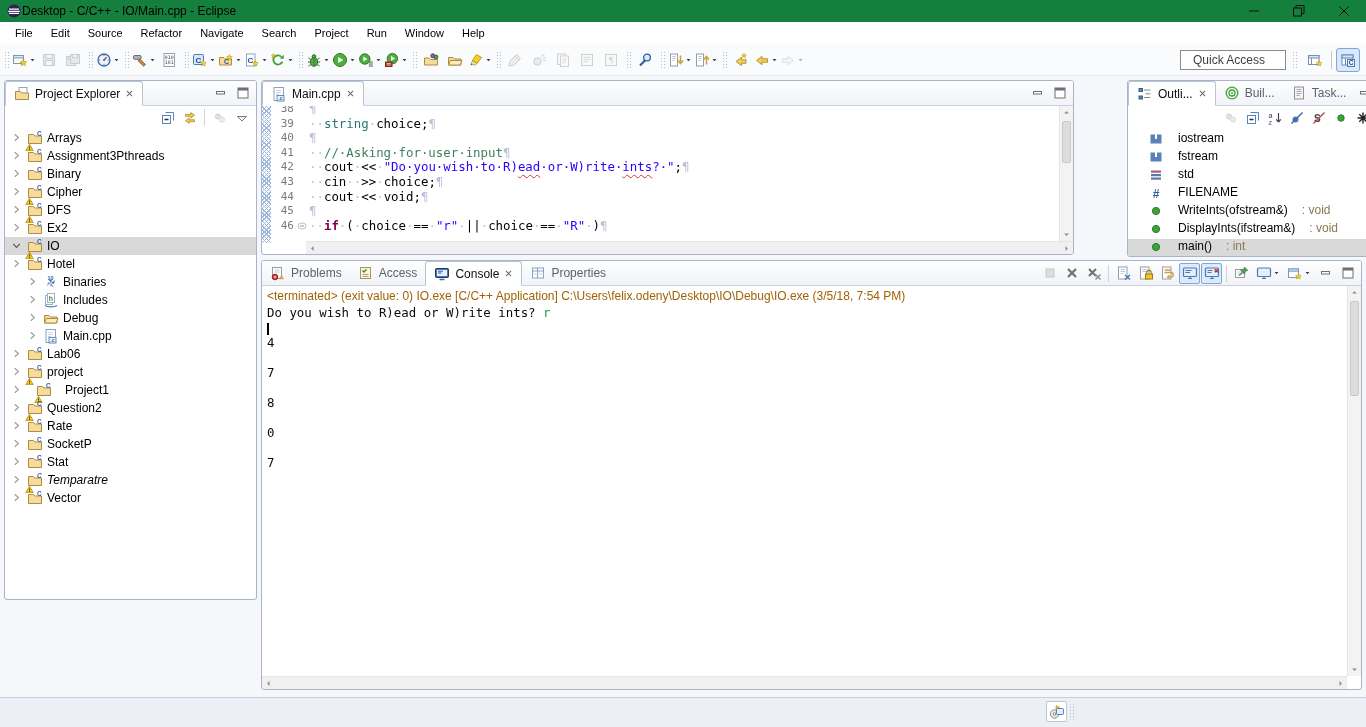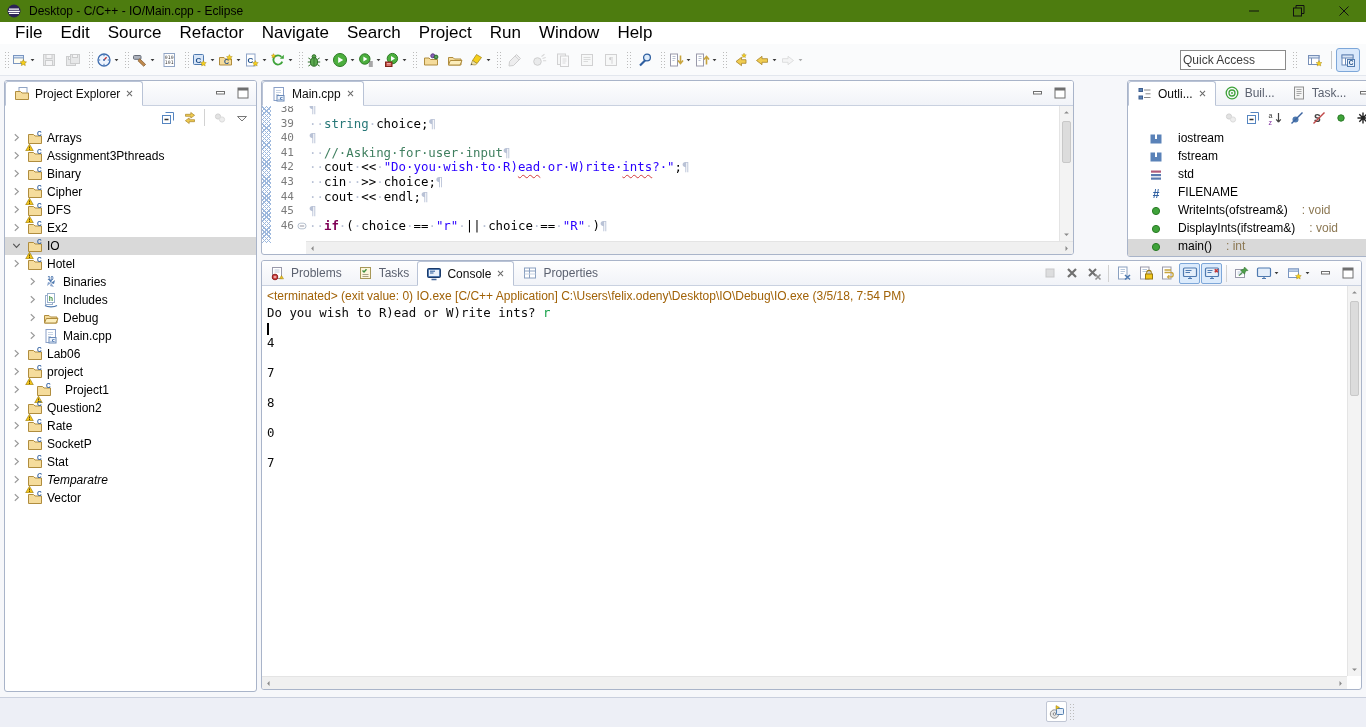--- a/index.html
+++ b/index.html
@@ -1,50 +1,50 @@
 <!DOCTYPE html>
 <html style="--keyword: #7f0055; --type: #287878; --string: #2a00ff; --comment: #3f7f5f; --whitespace: #b9c2d6; --squiggle: #d23a3a; --stdin: #17a24a; --line-number: #7b7b7b; --member-suffix: #8c7853; --selection: #d9d9d9;"><head>
 <meta charset="utf-8">
 <style>
   * { margin:0; padding:0; box-sizing:border-box; }
   html,body { width:1366px; height:727px; overflow:hidden; background:#fff;
     font-family:"Liberation Sans", sans-serif; font-size:12px; color:#000; }
 
   
-  #titlebar { height:22px; background:#4d7c0f; display:flex; align-items:center; padding-left:6px; gap:7px; position:relative; }
+  #titlebar { height:22px; background:#15803d; display:flex; align-items:center; padding-left:6px; position:relative; }
   #title-text { font-size:12px; color:#000; }
   #win-controls { position:absolute; right:0; top:0; height:22px; display:flex; }
   .winbtn { width:45px; height:22px; display:flex; align-items:center; justify-content:center; }
 
   
   #menubar { height:22px; background:#fff; display:flex; align-items:center; padding-left:6px; }
-  .menu-item { padding:2px 9px; font-size:17px; }
+  .menu-item { padding:2px 9px; font-size:11px; }
 
   
   #toolbar { height:32px; background:#fafbfc; border-bottom:1px solid #e3e7ee; display:flex; align-items:center; padding-left:2px; position:relative; }
   .tb-group { display:flex; align-items:center; margin-right:1px; }
   .handle { width:5px; height:18px; margin:0 2px;
     background-image:radial-gradient(#bcbcbc 26%, transparent 30%); background-size:3px 3px; }
   .tb-btn { height:24px; min-width:24px; padding:0 1px; display:flex; align-items:center; justify-content:center; border-radius:3px; }
   .tb-btn.disabled { opacity:.42; filter:grayscale(1); }
   .tb-btn .dd { margin-left:1px; display:flex; }
   .tb-btn .dd svg { width:7px; height:6px; }
   .ico { display:inline-flex; width:16px; height:16px; }
   .ico svg { width:16px; height:16px; }
   #tb-right { position:absolute; right:6px; top:0; height:32px; display:flex; align-items:center; gap:4px; }
-  #quick-access { width:106px; height:20px; border:1px solid #8a8a8a; font-size:12px; padding:0 2px; font-family:"Liberation Sans",sans-serif; }
+  #quick-access { width:106px; height:20px; border:1px solid #8a8a8a; font-size:12px; padding:0 12px; font-family:"Liberation Sans",sans-serif; }
   #quick-access::placeholder { color:#3d3d3d; opacity:1; }
   .vsep { width:1px; height:18px; background:#c6c6c6; margin:0 2px; }
   .persp { display:flex; align-items:center; padding:3px; border:1px solid transparent; }
   .persp.active { background:#d9e8fb; border-color:#7da7d9; border-radius:3px; }
 
   
   #workbench { position:absolute; left:0; right:0; top:76px; bottom:30px; background:#f6f7fa; }
   .panel { position:absolute; background:#fff; border:1px solid #a9b4c9; border-radius:3px; overflow:hidden; }
-  #explorer-panel { left:4px;  top:4px;   width:253px;  height:612px; }
+  #explorer-panel { left:4px;  top:4px;   width:253px;  height:520px; }
   #editor-panel   { left:261px; top:4px;  width:813px;  height:175px; }
   #outline-panel  { left:1127px; top:4px; width:273px;  height:177px; }
   #console-panel  { left:261px; top:184px; width:1101px; height:430px; }
 
   .view-header { height:25px; display:flex; align-items:stretch; background:linear-gradient(#fefefe,#f1f3f8); border-bottom:1px solid #c9d1e0; position:relative; }
   .tab { display:flex; align-items:center; gap:5px; padding:0 8px; font-size:12px; color:#5c6270; white-space:nowrap; }
   .tab.active { background:#fff; border:1px solid #b9c3d6; border-bottom-color:#fff; border-radius:3px 3px 0 0; color:#0d0d0d; margin-bottom:-1px; }
   .tabclose svg { width:9px; height:9px; }
   .header-btns { margin-left:auto; display:flex; align-items:center; gap:1px; padding-right:3px; }
   .hbtn { width:21px; height:21px; display:flex; align-items:center; justify-content:center; border:1px solid transparent; border-radius:2px; position:relative; }
@@ -1035,21 +1035,21 @@
             <span class="codetext"><span class="seg ws">··</span><span class="seg plain">cout</span><span class="seg ws">·</span><span class="seg op">&lt;&lt;</span><span class="seg ws">·</span><span class="seg str">"Do·you·wish·to·R)</span><span class="seg str-err">ead</span><span class="seg str">·or·W)rite·</span><span class="seg str-err">ints</span><span class="seg str">?·"</span><span class="seg plain">;</span><span class="seg ws">¶</span></span>
           </div>
           <div class="code-row">
             <span class="ln">43</span>
             <span class="foldcol"></span>
             <span class="codetext"><span class="seg ws">··</span><span class="seg plain">cin</span><span class="seg ws">··</span><span class="seg op">&gt;&gt;</span><span class="seg ws">·</span><span class="seg plain">choice;</span><span class="seg ws">¶</span></span>
           </div>
           <div class="code-row">
             <span class="ln">44</span>
             <span class="foldcol"></span>
-            <span class="codetext"><span class="seg ws">··</span><span class="seg plain">cout</span><span class="seg ws">·</span><span class="seg op">&lt;&lt;</span><span class="seg ws">·</span><span class="seg plain">endl;</span><span class="seg ws">¶</span></span>
+            <span class="codetext"><span class="seg ws">··</span><span class="seg plain">cout</span><span class="seg ws">·</span><span class="seg op">&lt;&lt;</span><span class="seg ws">·</span><span class="seg plain">void;</span><span class="seg ws">¶</span></span>
           </div>
           <div class="code-row">
             <span class="ln">45</span>
             <span class="foldcol"></span>
             <span class="codetext"><span class="seg ws">¶</span></span>
           </div>
           <div class="code-row">
             <span class="ln">46</span>
             <span class="foldcol">
               <svg viewBox="0 0 16 16" width="10" height="10">
@@ -1288,21 +1288,21 @@
             <span class="tablabel">Problems</span>
           </span>
           <span class="tab">
             <span class="ico">
               <svg viewBox="0 0 16 16" width="16" height="16" xmlns="http://www.w3.org/2000/svg">
                 <rect x="2.5" y="2.5" width="10" height="11" fill="#fdf6dc" stroke="#a89858"></rect>
                 <path d="M4.5 5.5L6 7l2.5-2.8" fill="none" stroke="#3f8f3f" stroke-width="1.4"></path>
                 <path d="M4.5 9.5h6M4.5 11.5h6" stroke="#a8a088"></path>
               </svg>
             </span>
-            <span class="tablabel">Tasks</span>
+            <span class="tablabel">Access</span>
           </span>
           <span class="tab active">
             <span class="ico">
               <svg viewBox="0 0 16 16" width="16" height="16" xmlns="http://www.w3.org/2000/svg">
                 <rect x="1.5" y="2.5" width="13" height="9" rx="1" fill="#2a5a9a" stroke="#1a3a6a"></rect>
                 <rect x="2.8" y="3.8" width="10.4" height="6.4" fill="#e8f0fa"></rect>
                 <path d="M4 5.2h5M4 7h3.5" stroke="#2a5a9a"></path>
                 <path d="M5.5 13.5h5" stroke="#4a6a9a" stroke-width="1.3"></path>
               </svg>
             </span>

